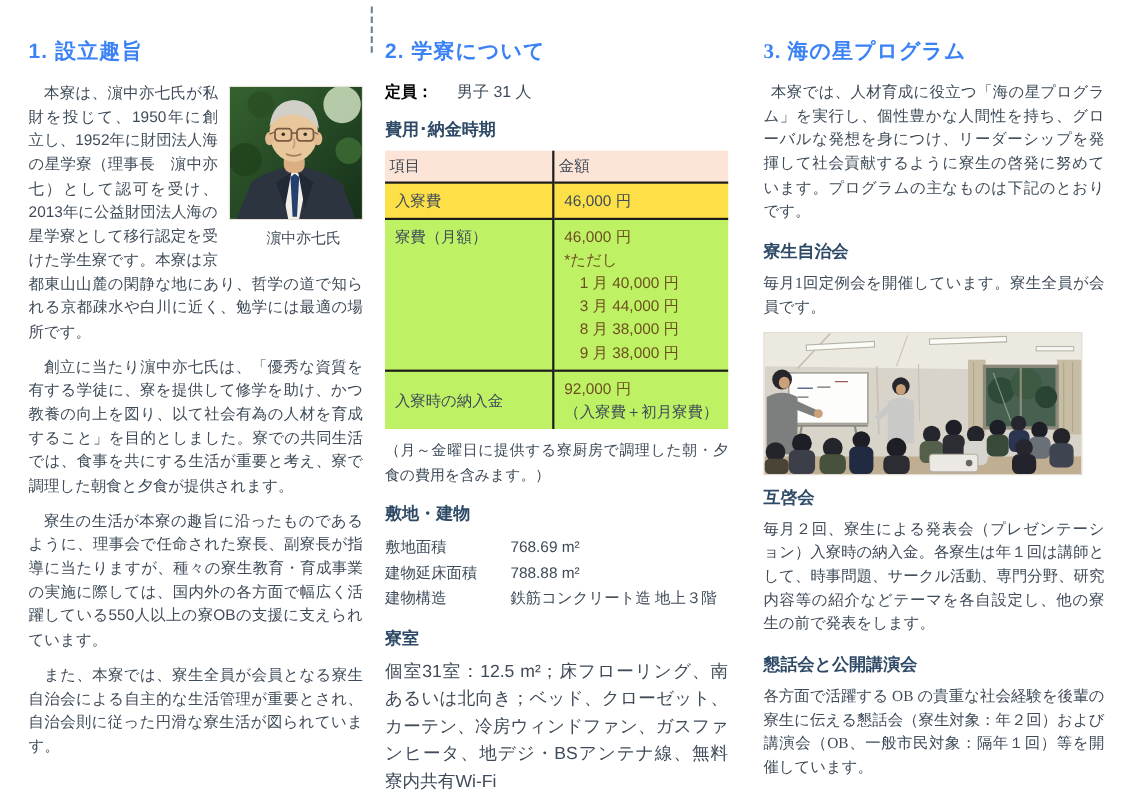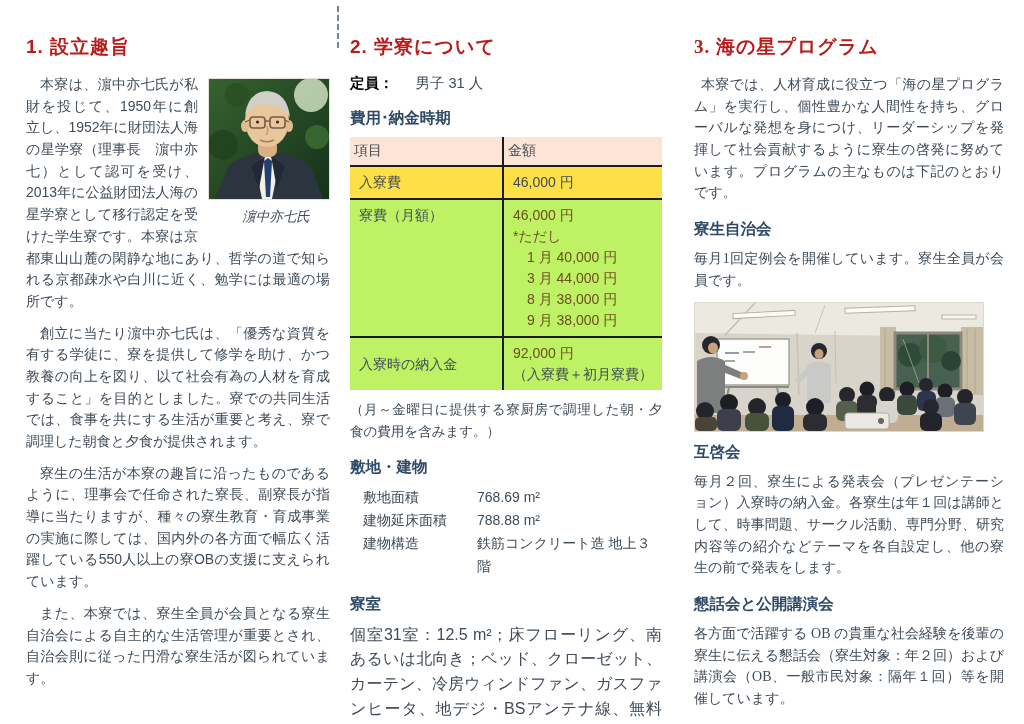--- a/index.html
+++ b/index.html
@@ -13,21 +13,21 @@
   .fold-mark{
     position:absolute;left:337px;top:6px;height:42px;width:0;
     border-left:2px dashed #5d7183;opacity:.85;
   }
 
   .col{position:absolute;top:34px;}
   .col-1{left:26px;width:304px;}
   .col-2{left:350px;width:312px;}
   .col-3{left:694px;width:310px;font-family:Liberation Serif, serif;}
 
-  .title{font-size:19px;font-weight:bold;color:#b91c1c;margin:0 0 14px 0;letter-spacing:1px;}
+  .title{font-size:19px;font-weight:bold;color:#3b82f6;margin:0 0 14px 0;letter-spacing:1px;}
   .sub{font-size:15.5px;font-weight:bold;color:#2e4a66;margin:15px 0 8px 0;}
   .body-p{font-size:14px;line-height:1.55;text-align:justify;margin:0 0 10px 0;text-indent:1em;}
   .no-indent{text-indent:0;}
   .half-indent{text-indent:.5em;}
 
   
   .portrait-fig{float:right;width:122px;margin:4px 0 6px 10px;text-align:center;}
   .portrait-fig svg{display:block;border:1px solid #e8e0d8;}
   .portrait-caption{font-size:13.5px;color:#3f4b58;margin-top:7px;}
 
@@ -44,21 +44,21 @@
   table.fees tr.rule td{border-bottom:2px solid #1c1c1c;}
   table.fees th.col-item{border-right:2px solid #1c1c1c;}
   .bg-peach{background:#fce4d6;}
   .bg-blue{background:#fde047;}
   .bg-yellow{background:#bef264;margin-top:21px;}
   .money{color:#6d4e1f;}
   .m-indent{padding-left:14px;}
   .amount-line{white-space:nowrap;}
   .table-note{font-size:13.5px;line-height:1.6;margin:9px 0 0 0;text-align:justify;}
   .spec-row{display:flex;font-size:14px;line-height:1.65;}
-  .spec-row .lab{width:114px;flex:none;margin-left:13px;}
+  .spec-row .lab{width:114px;flex:none;}
   .room-text{font-size:16px;line-height:1.55;text-align:justify;margin:0;}
 
   
   .meeting-fig{margin:6px 0 10px 0;}
   .meeting-fig svg{display:block;border:1px solid #ded8cc;}
 </style>
 </head>
 <body>
 
 <div class="page">
@@ -96,21 +96,21 @@
           <rect x="41" y="38" width="15" height="11" rx="3" fill="none" stroke="#7a5a40" stroke-width="1.6"></rect>
           <rect x="61" y="38" width="15" height="11" rx="3" fill="none" stroke="#7a5a40" stroke-width="1.6"></rect>
           <line x1="56" y1="42" x2="61" y2="42" stroke="#7a5a40" stroke-width="1.4"></line>
           <line x1="41" y1="41" x2="36" y2="43" stroke="#7a5a40" stroke-width="1.2"></line>
           <line x1="76" y1="41" x2="80" y2="43" stroke="#7a5a40" stroke-width="1.2"></line>
           <circle cx="48.5" cy="43" r="1.6" fill="#3a2d22"></circle>
           <circle cx="68.5" cy="43" r="1.6" fill="#3a2d22"></circle>
           <path d="M58 47 Q60 53 57 56" stroke="#c89b6e" stroke-width="1.4" fill="none"></path>
           <path d="M51 61 Q58 64.5 65 61" stroke="#a97c5a" stroke-width="1.6" fill="none"></path>
         </svg>
-        <span class="portrait-caption" style="display:block;font-style:italic;">濵中亦七氏</span>
+        <span class="portrait-caption" style="display:block;">濵中亦七氏</span>
       </span>
       <span>本寮は、濵中亦七氏が私財を投じて、1950年に創立し、1952年に財団法人海の星学寮（理事長　濵中亦七）として認可を受け、2013年に公益財団法人海の星学寮として移行認定を受けた学生寮です。本寮は京都東山山麓の閑静な地にあり、哲学の道で知られる京都疎水や白川に近く、勉学には最適の場所です。</span>
     </p>
 
     <p class="body-p">創立に当たり濵中亦七氏は、「優秀な資質を有する学徒に、寮を提供して修学を助け、かつ教養の向上を図り、以て社会有為の人材を育成すること」を目的としました。寮での共同生活では、食事を共にする生活が重要と考え、寮で調理した朝食と夕食が提供されます。</p>
     <p class="body-p">寮生の生活が本寮の趣旨に沿ったものであるように、理事会で任命された寮長、副寮長が指導に当たりますが、種々の寮生教育・育成事業の実施に際しては、国内外の各方面で幅広く活躍している550人以上の寮OBの支援に支えられています。</p>
     <p class="body-p">また、本寮では、寮生全員が会員となる寮生自治会による自主的な生活管理が重要とされ、自治会則に従った円滑な寮生活が図られています。</p>
   </div>
 
   <div class="col col-2">

